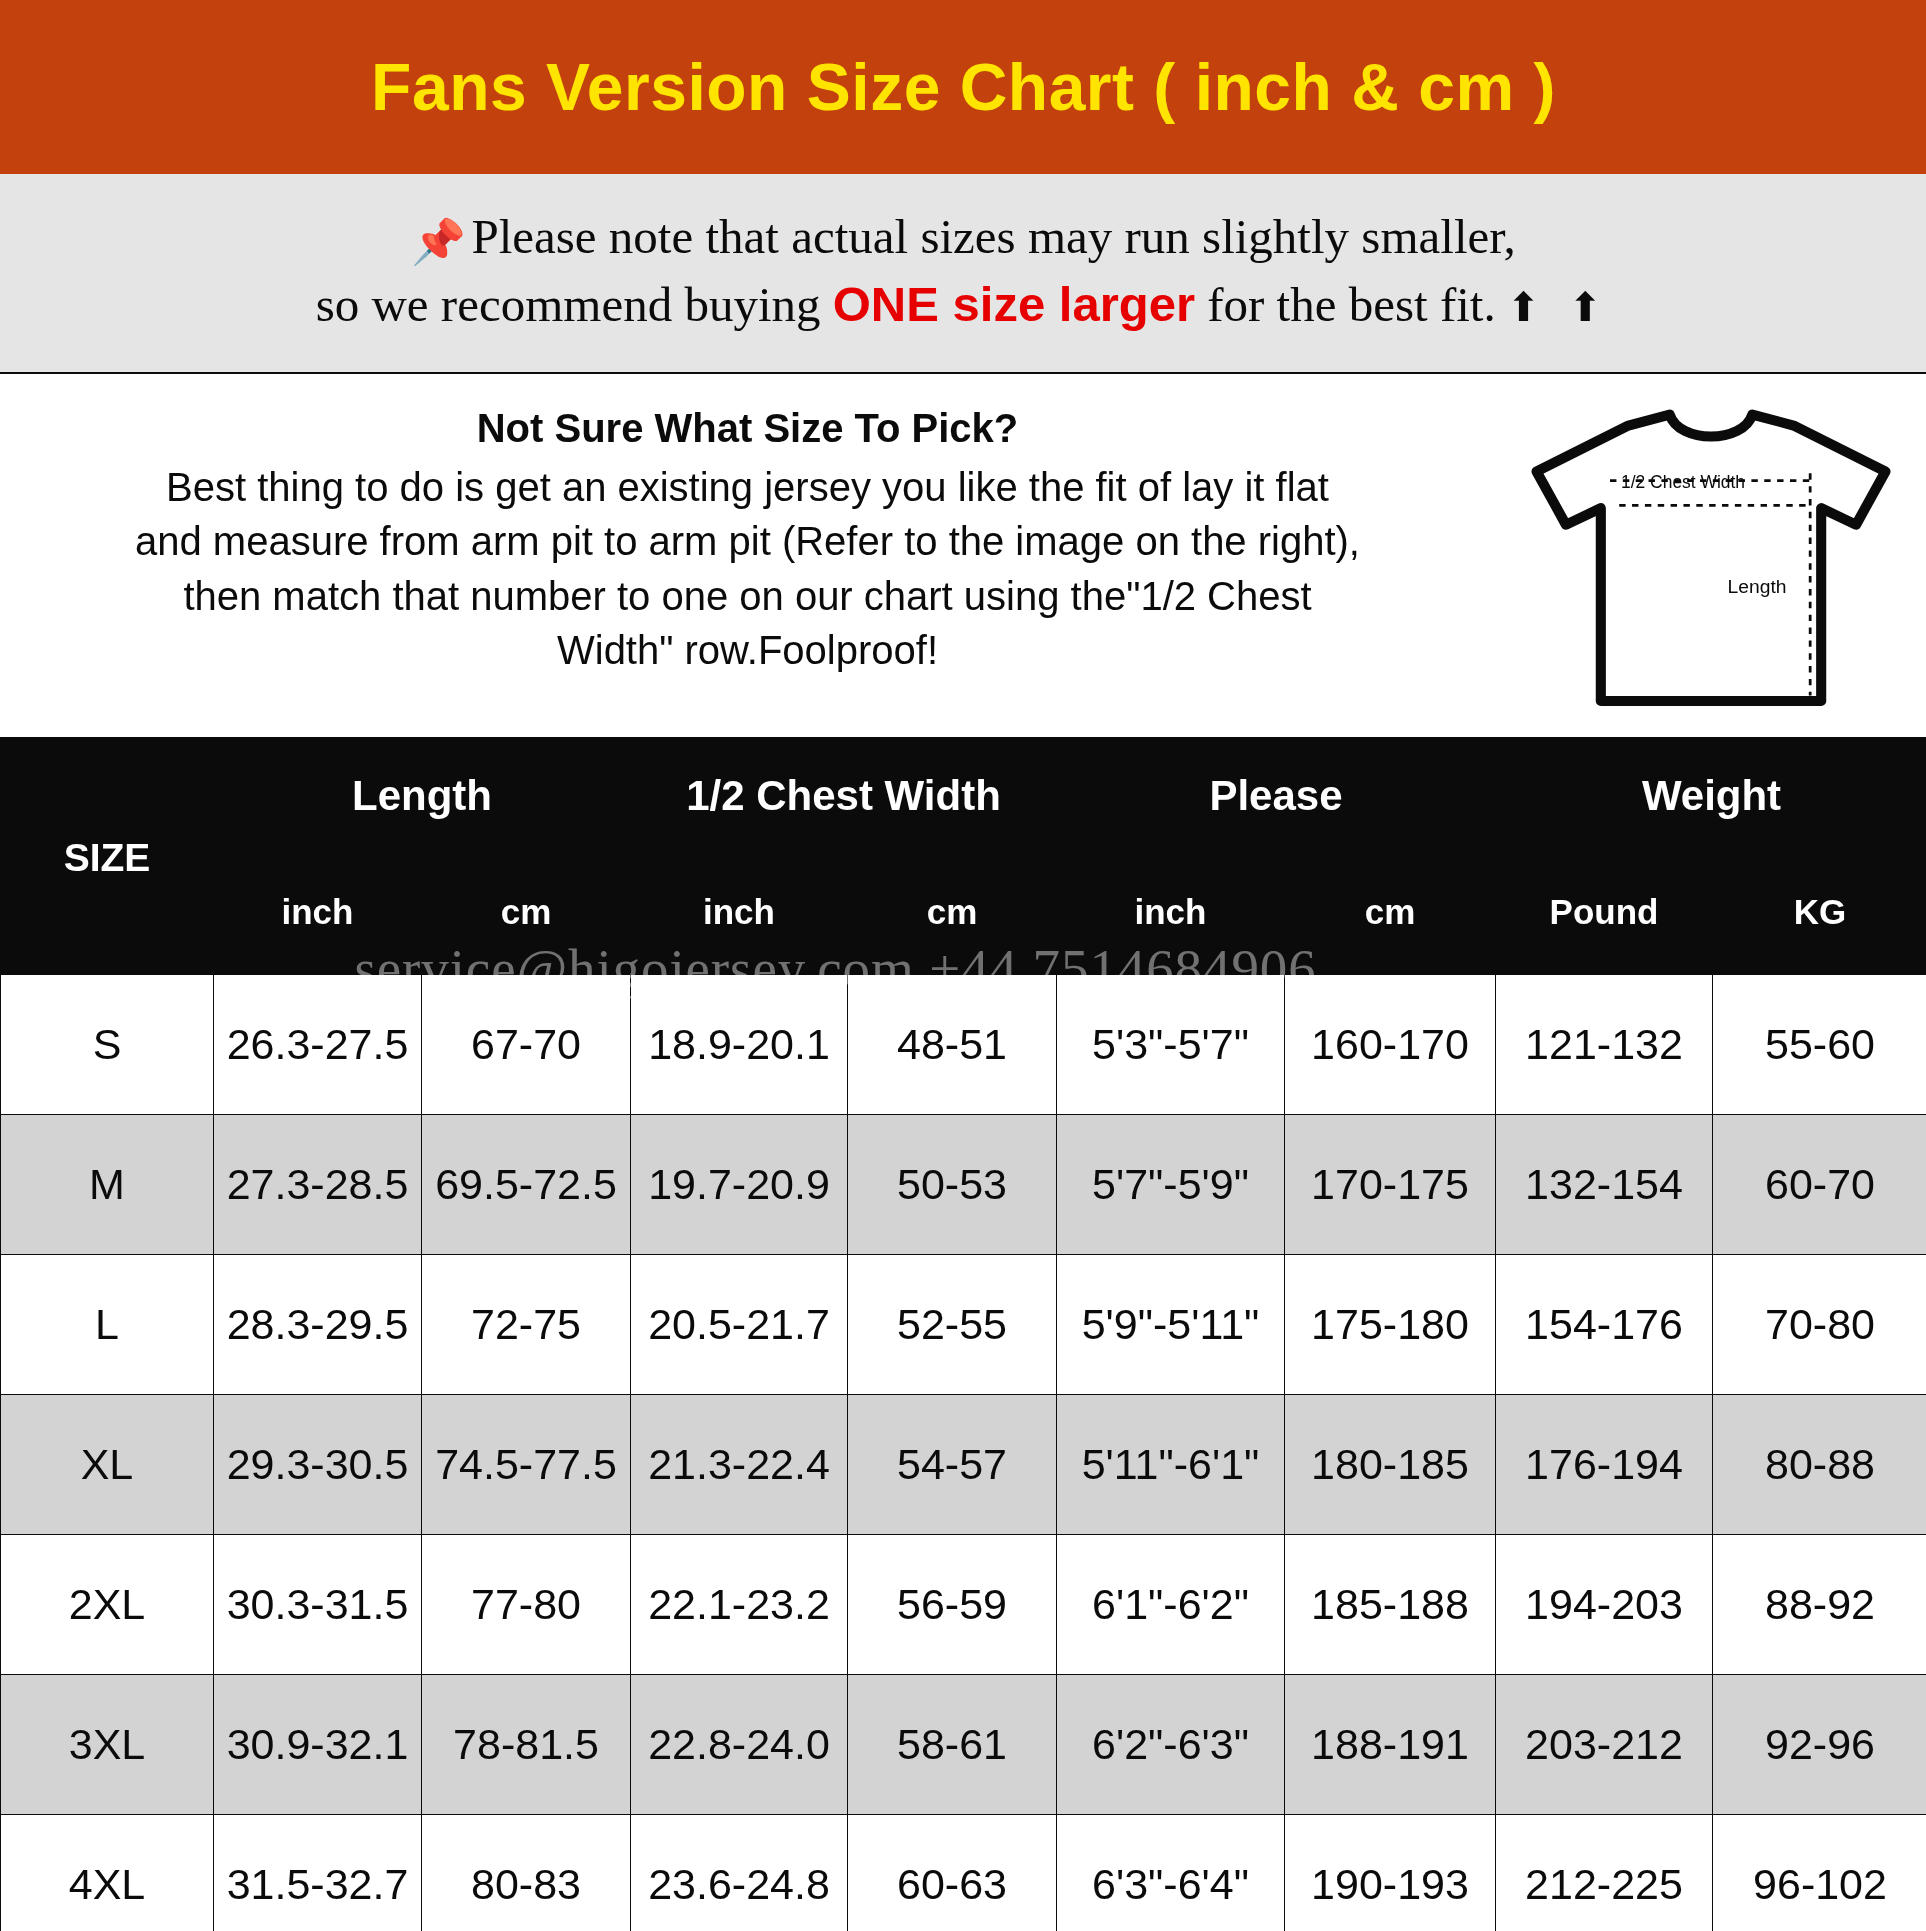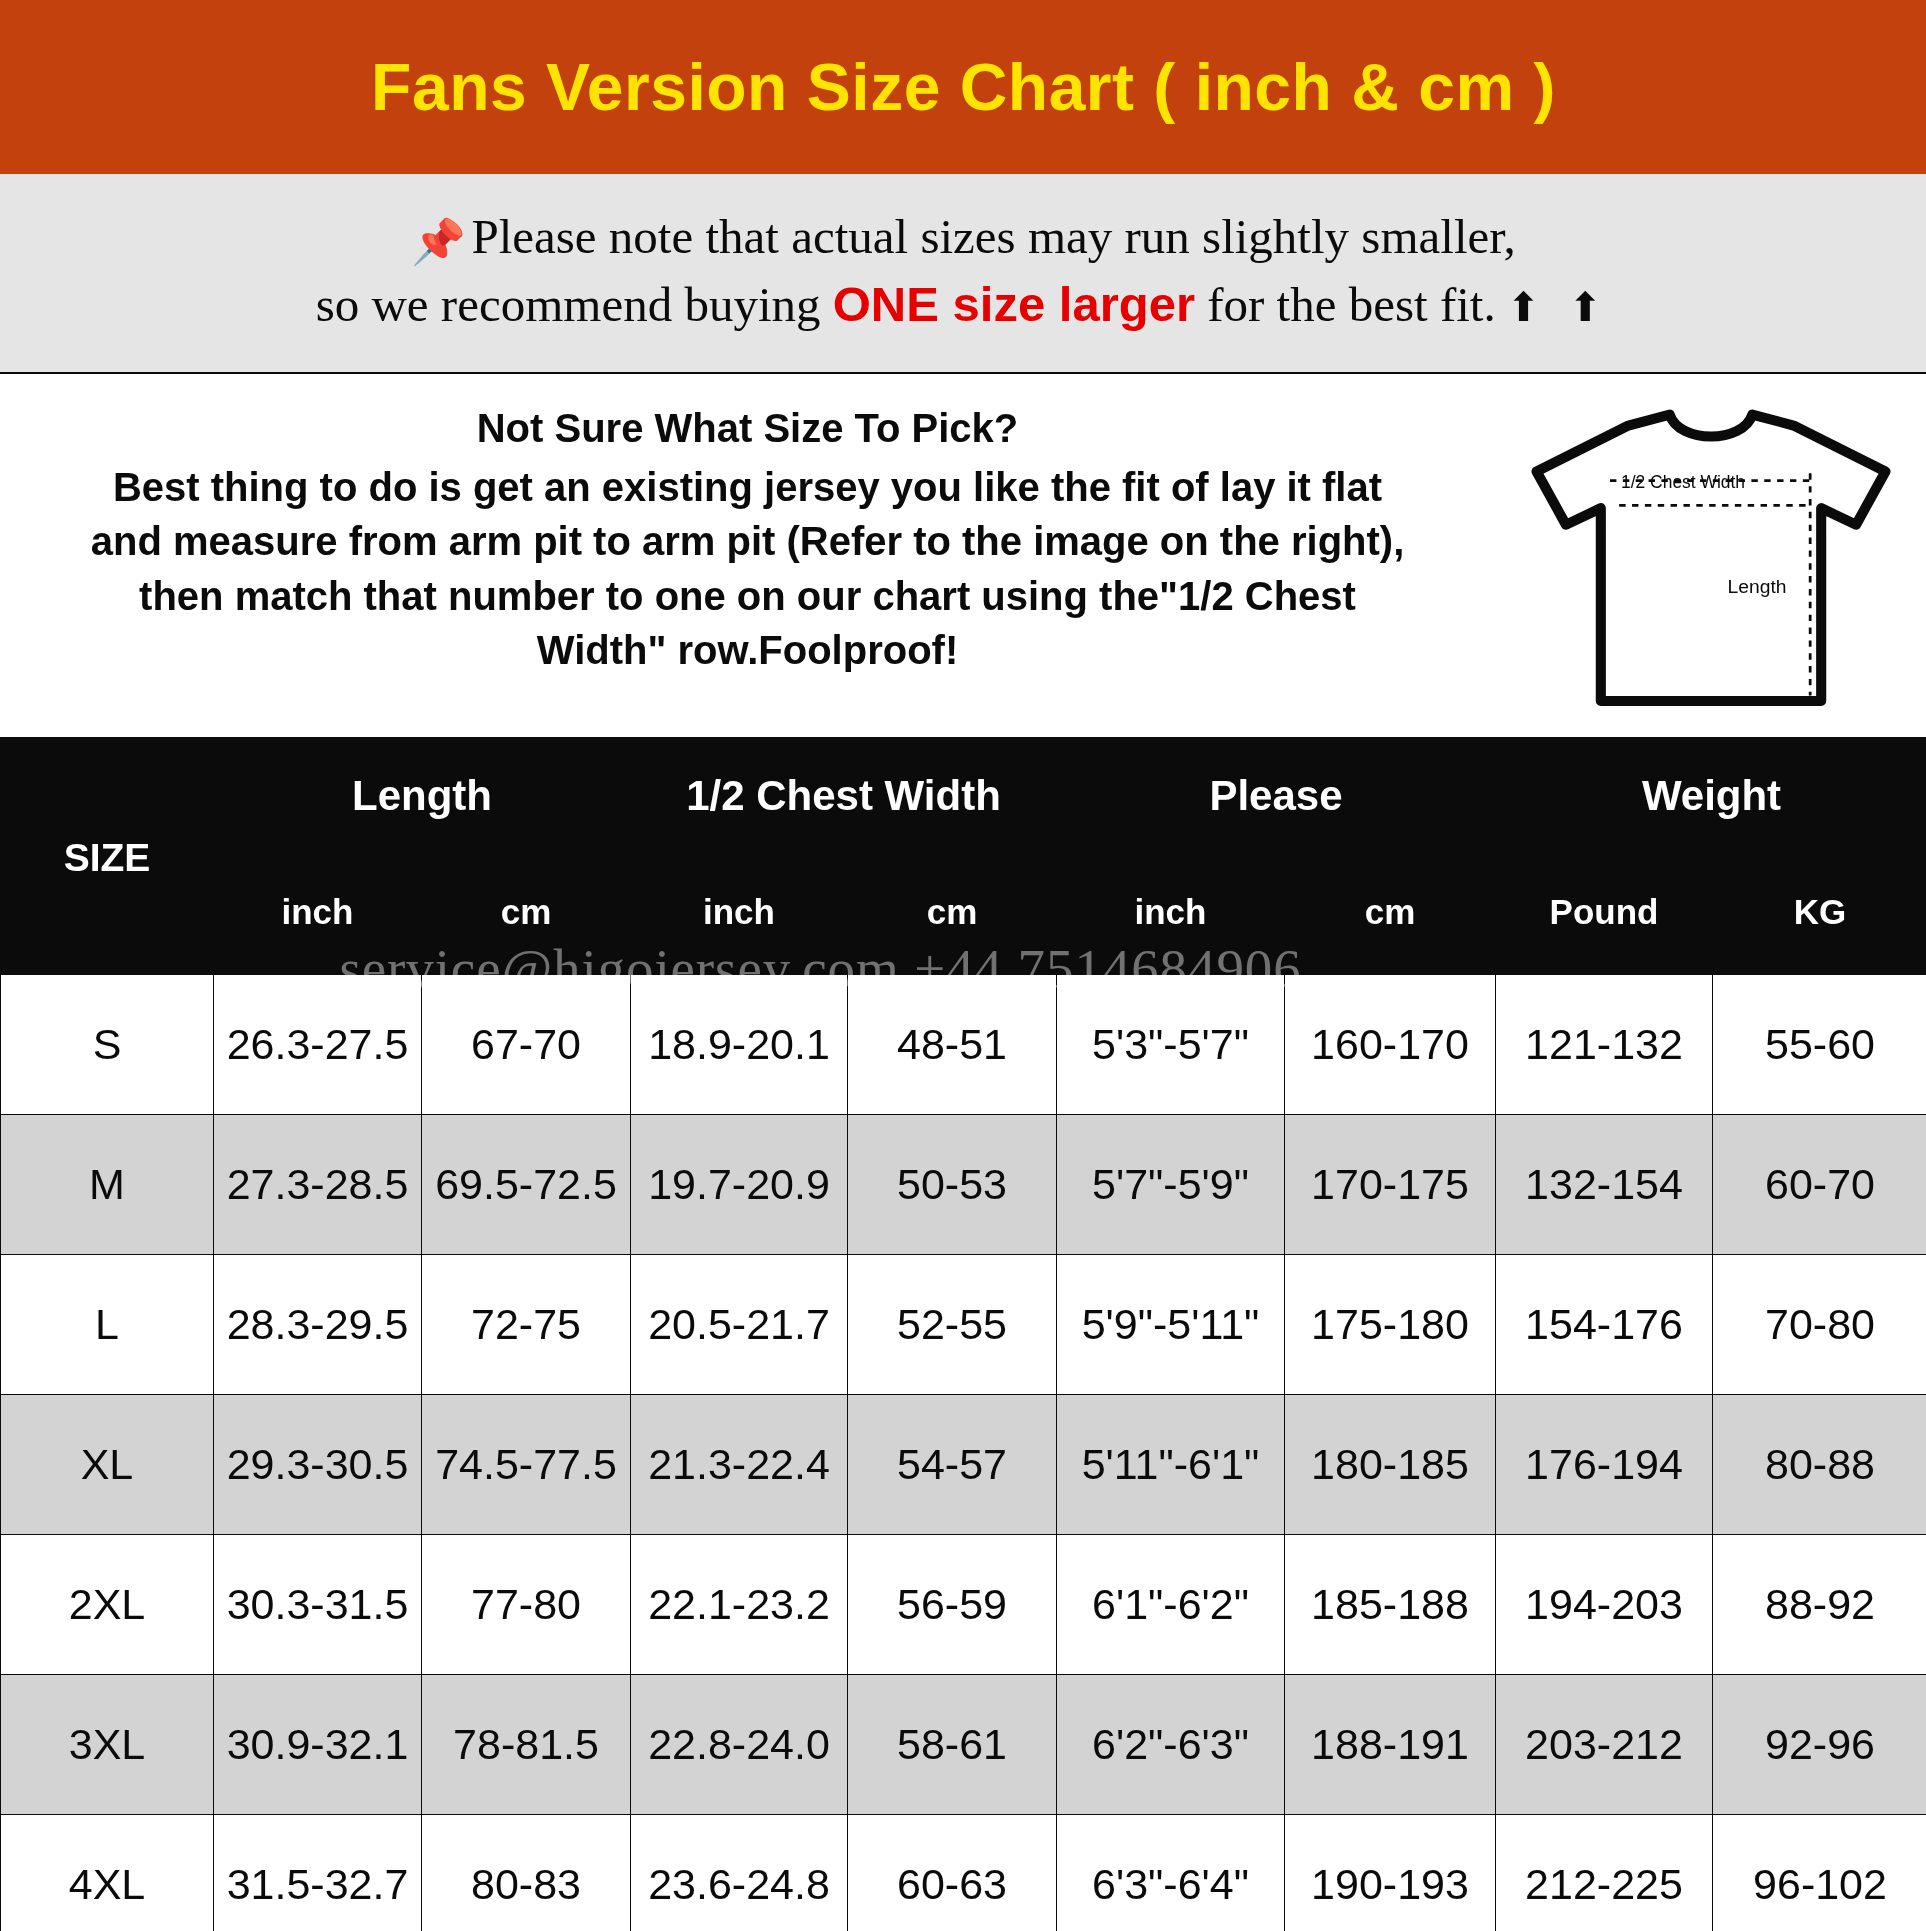--- a/index.html
+++ b/index.html
@@ -73,21 +73,21 @@
     padding: 9.2px 9.2px 0 9.2px;
   }
   .help-title {
     font-size: 40px;
     font-weight: bold;
     color: #0b0b0b;
     margin-bottom: 9.2px;
   }
   .help-body {
     font-size: 40px;
-    font-weight: bold;
+    font-weight: normal;
     color: #0b0b0b;
     line-height: 1.36;
   }
   .shirt-wrap {
     width: 432px;
     flex: 0 0 432px;
     display: flex;
     align-items: center;
     justify-content: center;
     padding-top: 13px;
@@ -129,21 +129,21 @@
   col.c-d { width: 209px; }
   col.c-e { width: 228px; }
   col.c-f { width: 211px; }
   col.c-g { width: 217px; }
   col.c-h { width: 215px; }
 
   
   .watermark {
     position: absolute;
     top: 937px;
-    left: 0;
+    left: 15px;
     width: 1641px;
     text-align: center;
     font-size: 55px;
     color: rgba(255,255,255,0.42);
     font-family: "Liberation Serif", serif;
     pointer-events: none;
     white-space: nowrap;
     letter-spacing: 0.9px;
   }
 </style>

